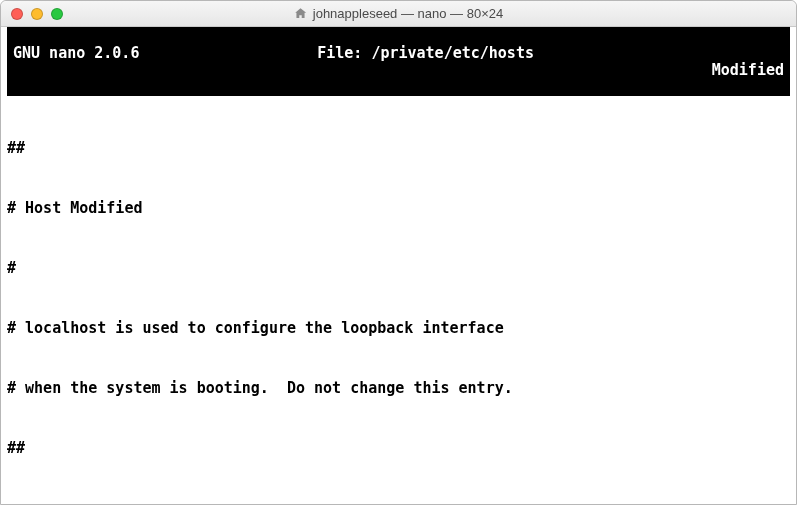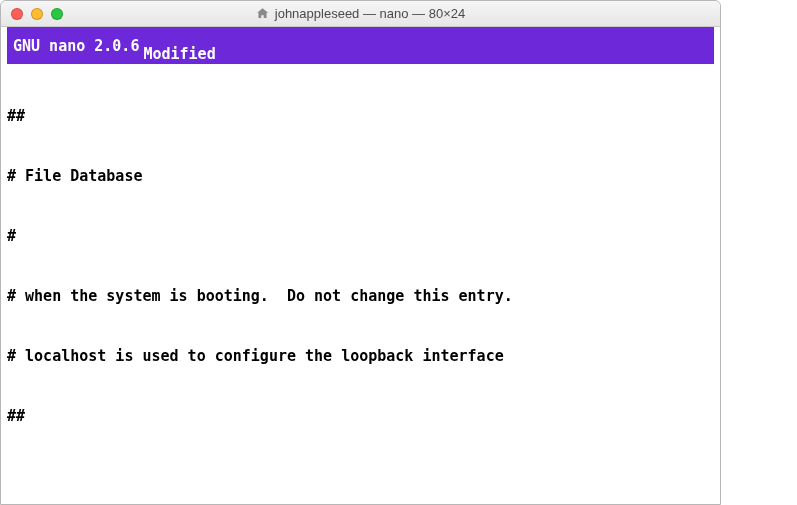--- a/index.html
+++ b/index.html
@@ -1,18 +1,18 @@
 <!DOCTYPE html>
 <html><head>
 <meta charset="utf-8">
 <style>
   * { margin: 0; padding: 0; box-sizing: border-box; }
   html, body { width: 797px; height: 505px; overflow: hidden; font-family: "Menlo", "Consolas", monospace; }
   .window {
-    width: 721px; height: 505px;
+    width: 797px; height: 505px;
     border: 1px solid #b7b7b7; border-radius: 6px 6px 0 0;
     background: #ffffff; display: flex; flex-direction: column;
   }
   .titlebar {
     height: 26px; flex: 0 0 26px;
     background: linear-gradient(#f6f6f6, #e6e6e6);
     border-bottom: 1px solid #c9c9c9;
     display: flex; align-items: center; position: relative;
     border-radius: 6px 6px 0 0;
   }
@@ -29,22 +29,22 @@
   }
   .home-icon { width: 13px; height: 13px; display: inline-block; color: #8a8a8a; }
   .term {
     flex: 1; background: #ffffff;
     font-size: 15px; line-height: 20px; color: #000;
     padding: 0 6px 0 6px;
     display: flex; flex-direction: column;
     overflow: hidden;
   }
   .statusbar {
-    background: #6d28d9; color: #fff; font-weight: bold;
-    display: flex; padding: 0 4px; align-items: center;
+    background: #000000; color: #fff; font-weight: bold;
+    display: flex; padding: 16px 4px;
   }
   .statusbar .left  { flex: 0 0 auto; padding: 0 2px; }
   .statusbar .center{ flex: 1; text-align: center; }
   .statusbar .right { flex: 0 0 auto; padding: 0 2px; margin-top: 17px; }
   .content { flex: 1; white-space: pre; padding-top: 2px; font-weight: bold; }
   .content .line { height: 20px; }
 </style>
 </head>
 <body>
 
@@ -63,29 +63,30 @@
         </svg>
       </span>
       <span>johnappleseed — nano — 80×24</span>
     </div>
   </div>
 
   <div class="term">
 
     <div class="statusbar">
       <span class="left">  GNU nano 2.0.6</span>
+      <span class="center">File: /private/etc/hosts</span>
       <span class="right">Modified</span>
     </div>
 
     <div class="content">
       <div class="line">##</div>
-      <div class="line"># File Database</div>
+      <div class="line"># Host Modified</div>
       <div class="line">#</div>
+      <div class="line"># localhost is used to configure the loopback interface</div>
       <div class="line"># when the system is booting.  Do not change this entry.</div>
-      <div class="line"># localhost is used to configure the loopback interface</div>
       <div class="line">##</div>
       
       
       
       
     </div>
 
   </div>
 </div>
 

